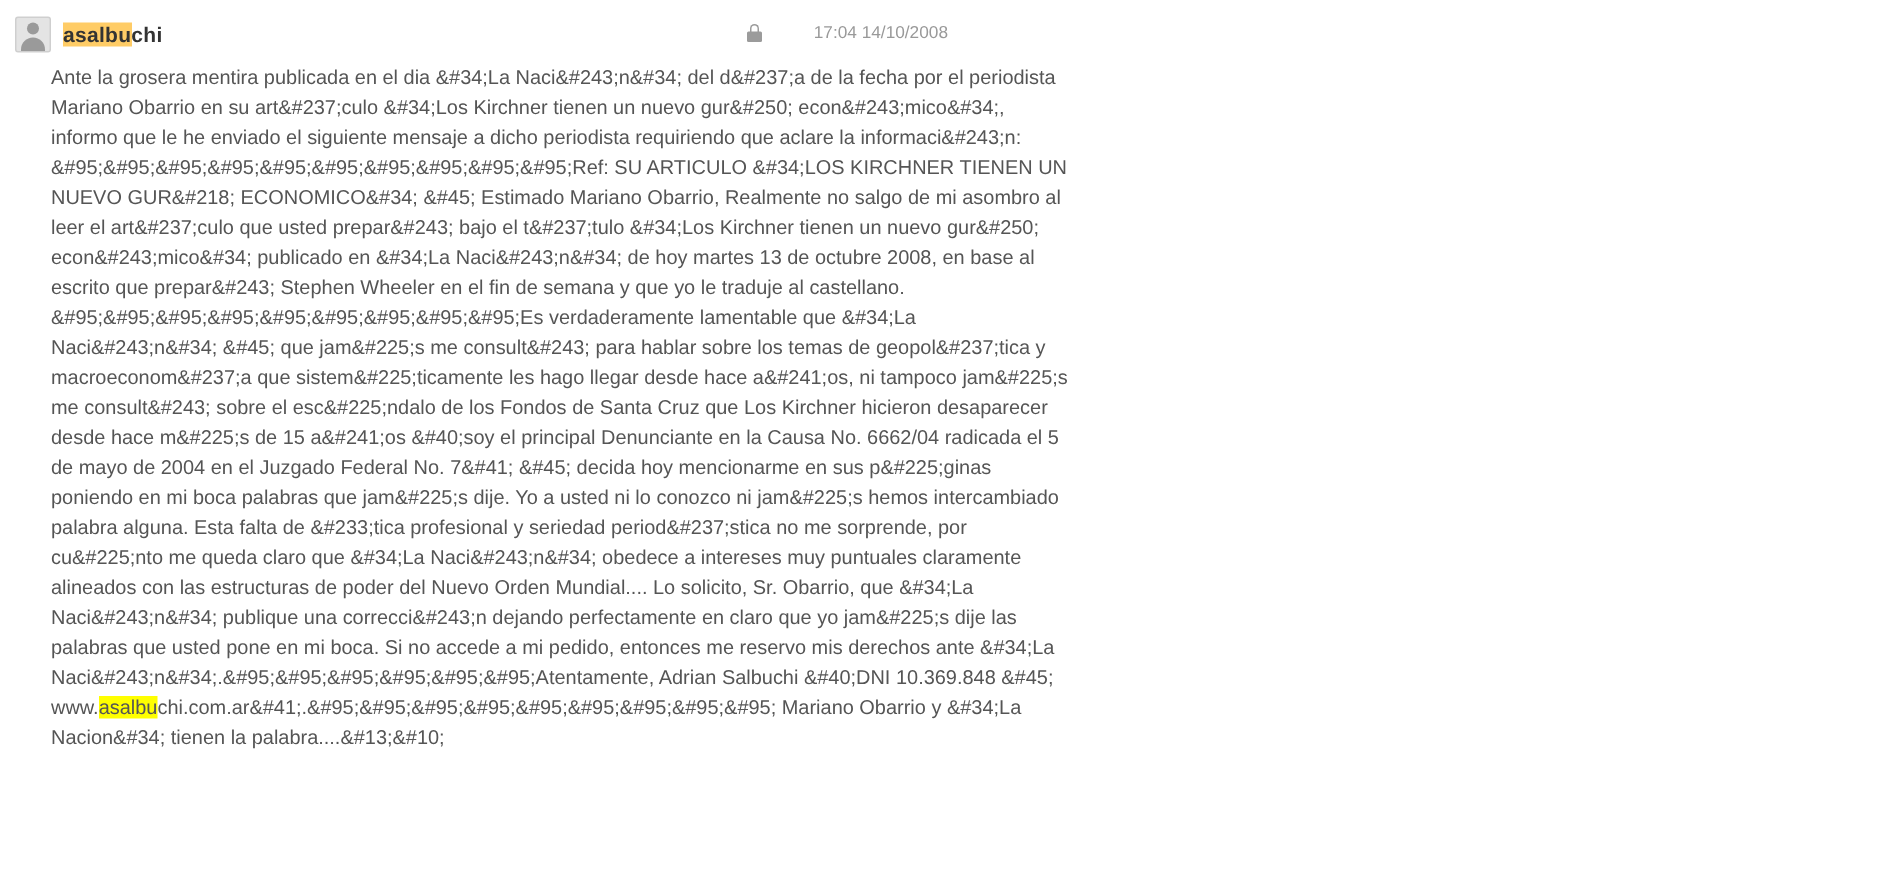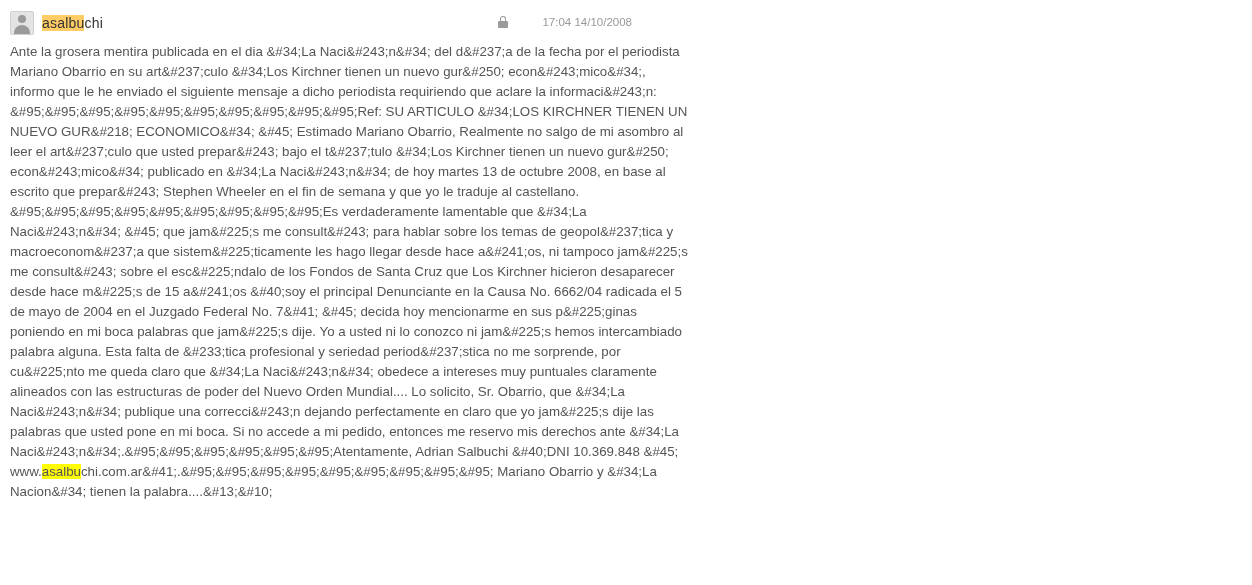--- a/index.html
+++ b/index.html
@@ -59,21 +59,21 @@
     position: absolute;
     left: 3px;
     top: 13px;
     width: 16px;
     height: 9px;
     border-radius: 8px 8px 0 0;
     background: #9a9a9a;
   }
   .author-name {
     font-size: 14px;
-    font-weight: normal;
+    font-weight: bold;
     color: #333333;
     letter-spacing: 0.2px;
   }
   .author-name .hl {
     background: #ffcc66;
     color: #333333;
   }
   .meta-block {
     position: absolute;
     right: 620px;
@@ -116,20 +116,21 @@
     margin-left: 28px;
   }
   .post-body {
     padding: 6px 0 0 10px;
     width: 680px;
     font-size: 13.3px;
     line-height: 20px;
     color: #555555;
     word-wrap: break-word;
     white-space: pre-wrap;
+    margin-left: 24px;
   }
   .post-body .hl {
     background: #ffff00;
     color: #555555;
   }
 </style>
 </head>
 <body>
 
 <div class="post">

